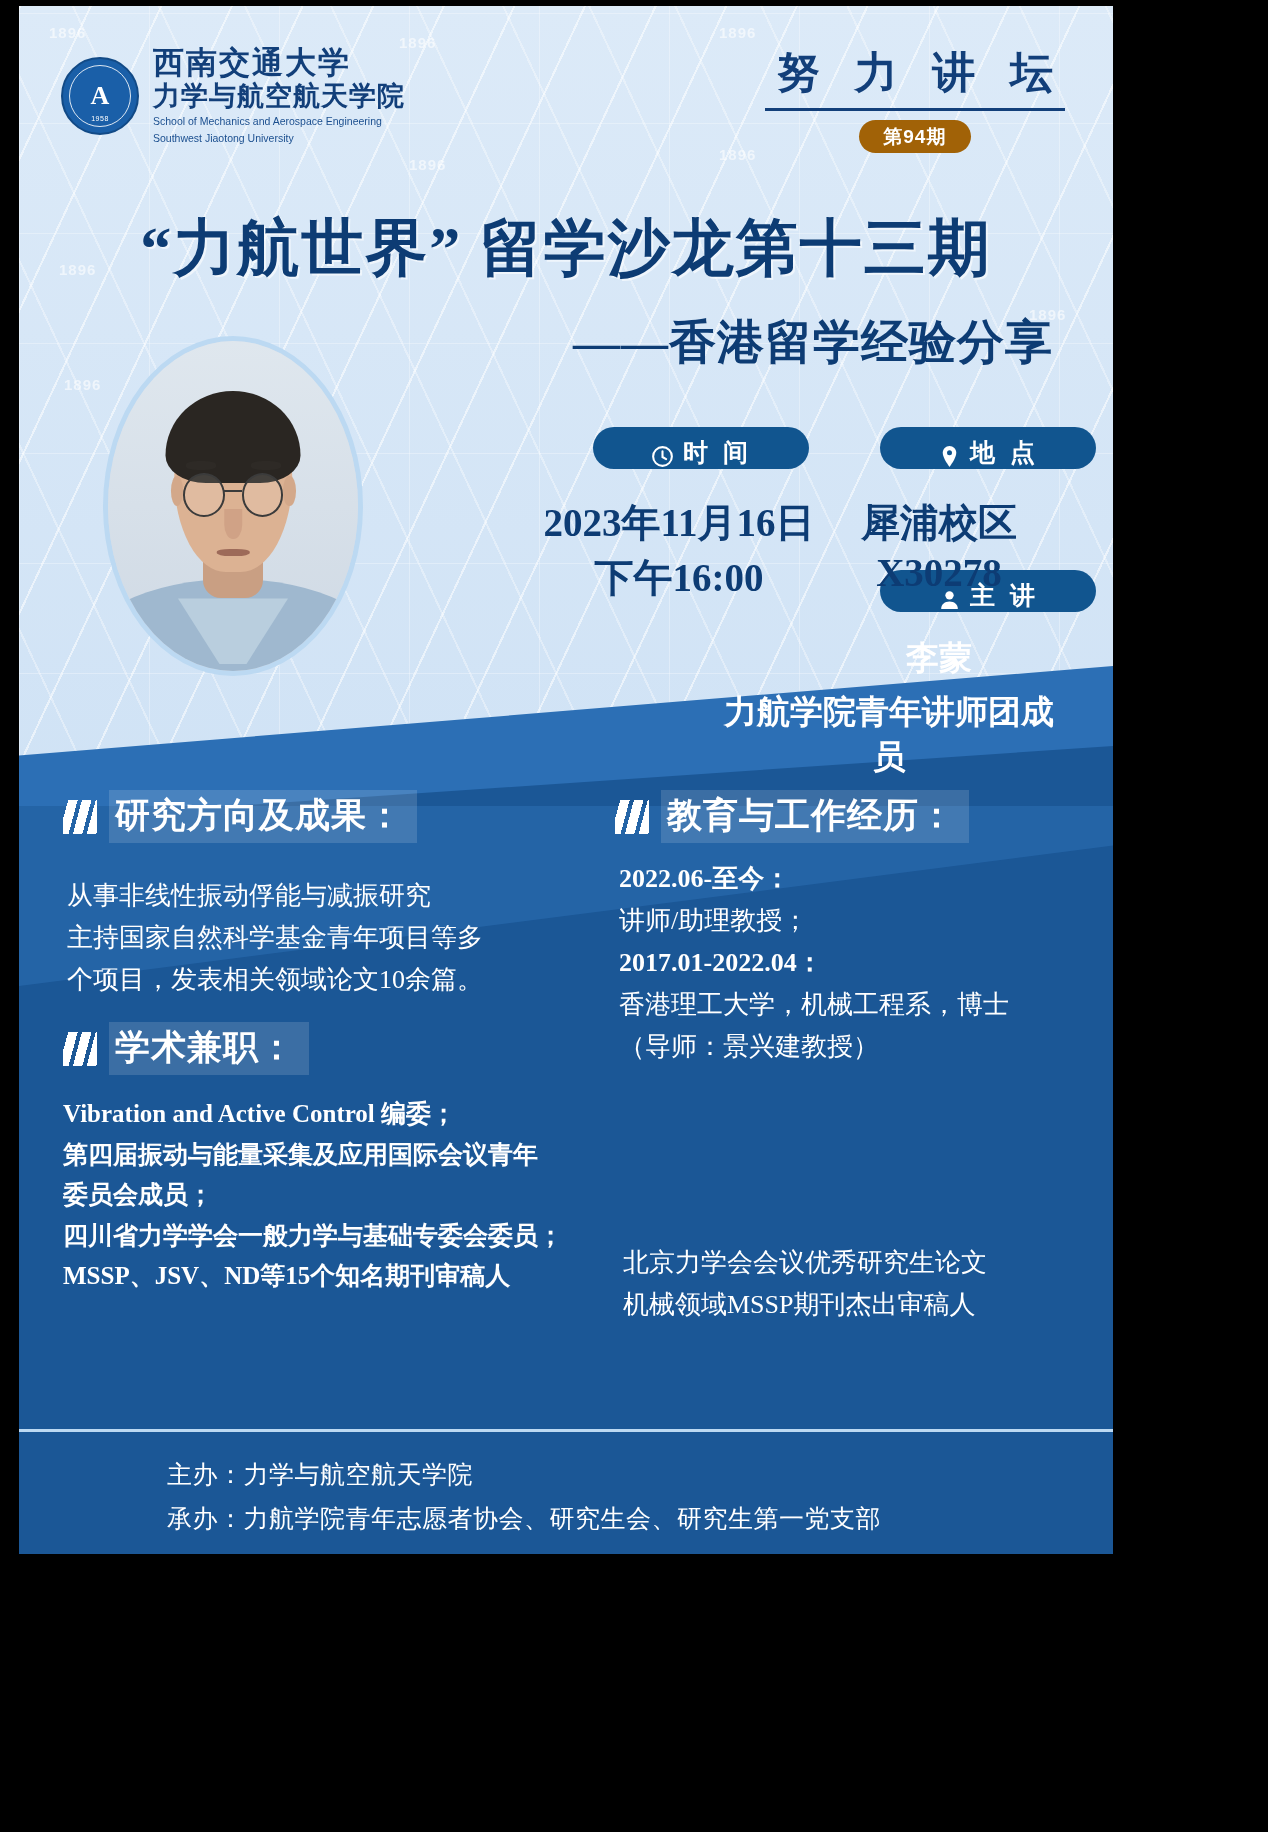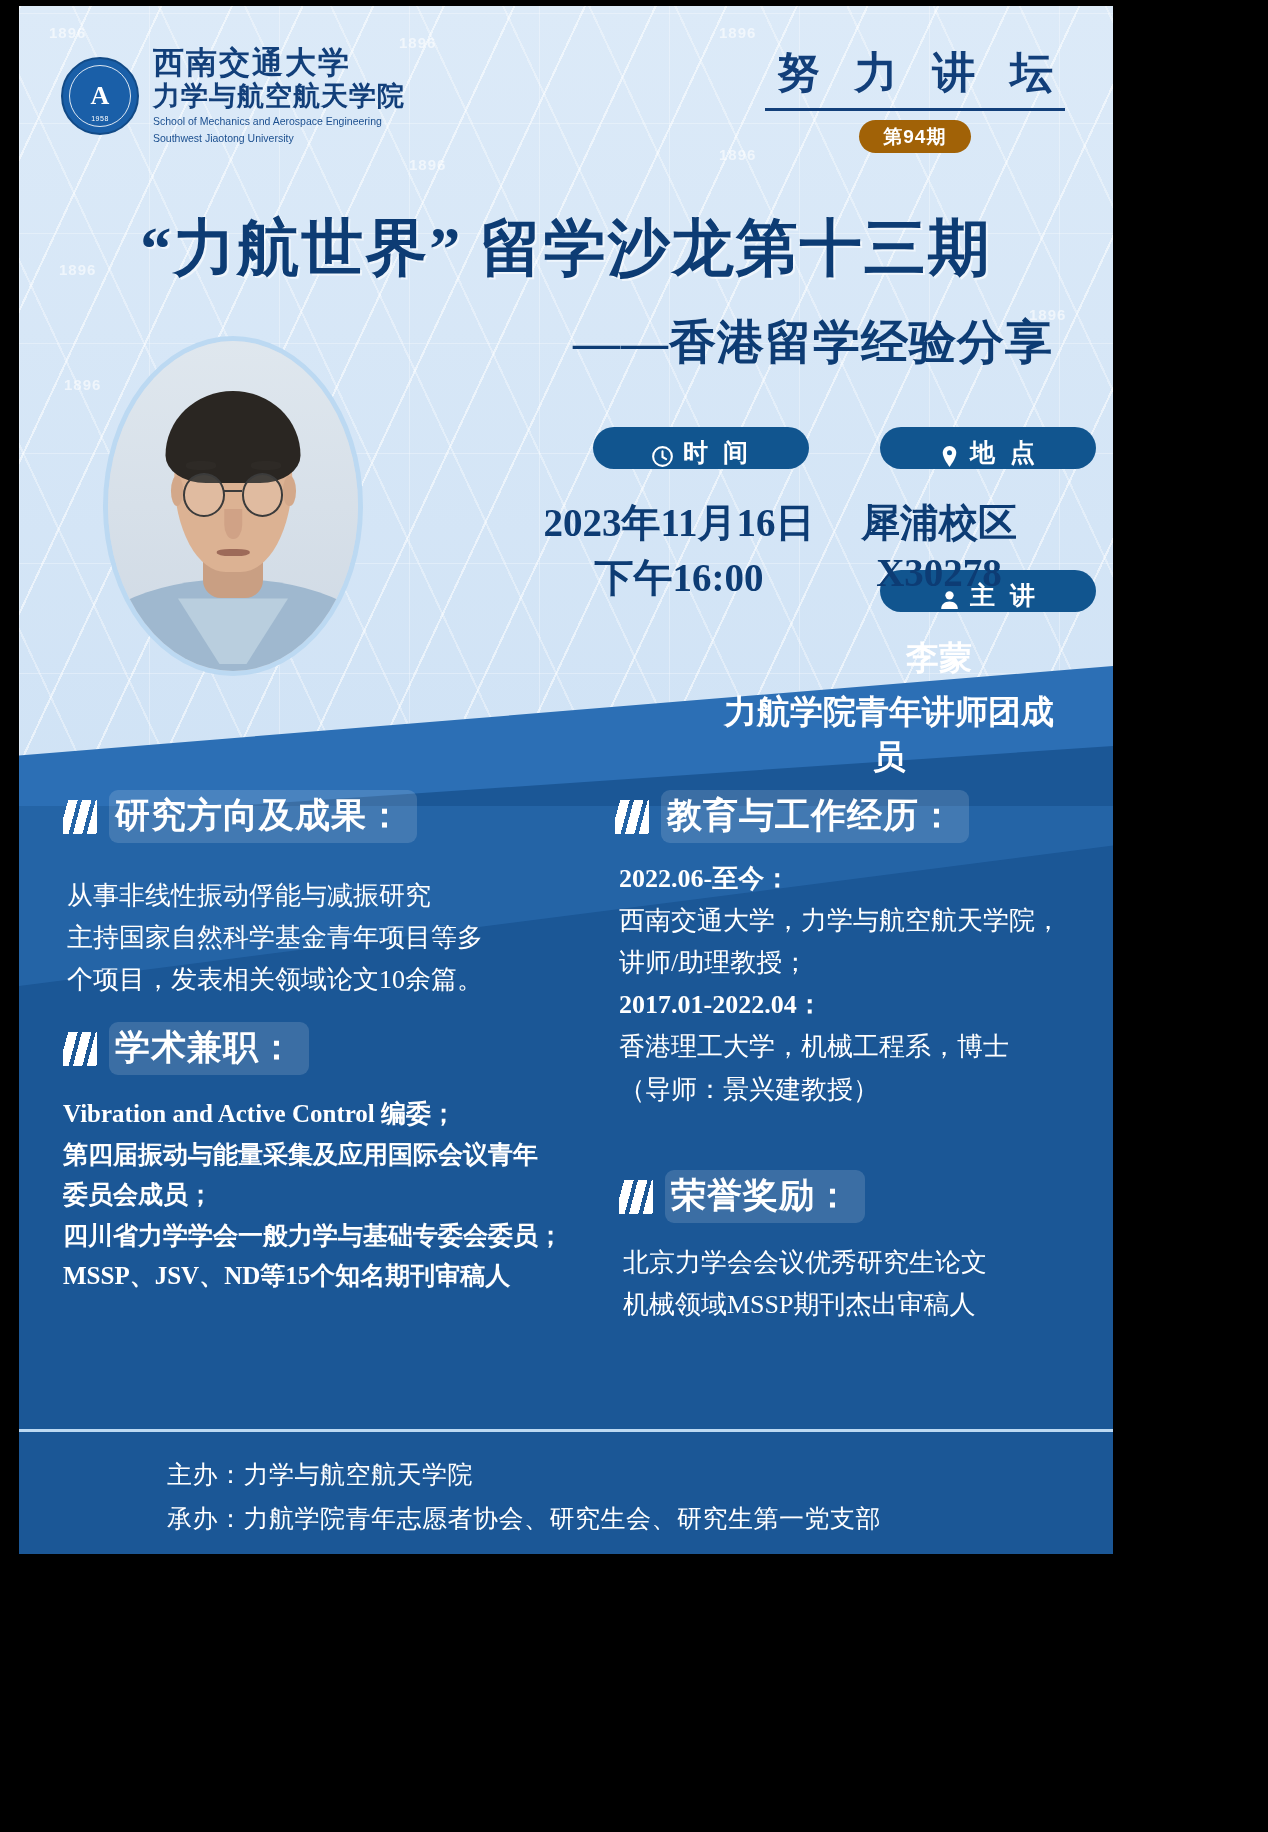--- a/index.html
+++ b/index.html
@@ -360,21 +360,20 @@
       linear-gradient(105deg, transparent 0 12%, #fff 12% 34%, transparent 34% 44%, #fff 44% 66%, transparent 66% 76%, #fff 76% 98%, transparent 98%);
   }
   .sec-title {
     font-family: "Liberation Serif", serif;
     font-size: 35px;
     font-weight: bold;
     color: #fff;
     background: rgba(255,255,255,0.14);
     padding: 2px 14px 4px 6px;
     letter-spacing: 1px;
-    border-radius: 9px;
   }
   .para {
     position: absolute;
     color: #fff;
     font-family: "Liberation Serif", serif;
     font-size: 26px;
     line-height: 1.62;
   }
   .para .b { font-weight: bold; }
 
@@ -531,31 +530,26 @@
     <div>四川省力学学会一般力学与基础专委会委员；</div>
     <div>MSSP、JSV、ND等15个知名期刊审稿人</div>
   </div>
 
   <div class="sec-head sec-edu">
     <span class="slashes"></span>
     <span class="sec-title">教育与工作经历：</span>
   </div>
   <div class="para txt-edu">
     <div class="b">2022.06-至今：</div>
-    <div>西南交通大学，力学与航空航天学院，</div>
     <div>讲师/助理教授；</div>
     <div class="b">2017.01-2022.04：</div>
     <div>香港理工大学，机械工程系，博士</div>
     <div>（导师：景兴建教授）</div>
   </div>
 
-  <div class="sec-head sec-hon">
-    <span class="slashes"></span>
-    <span class="sec-title">荣誉奖励：</span>
-  </div>
   <div class="para txt-hon">
     <div>北京力学会会议优秀研究生论文</div>
     <div>机械领域MSSP期刊杰出审稿人</div>
   </div>
 
   <div class="footer">
     <div class="footer-line one">主办：力学与航空航天学院</div>
     <div class="footer-line two">承办：力航学院青年志愿者协会、研究生会、研究生第一党支部</div>
   </div>
 

